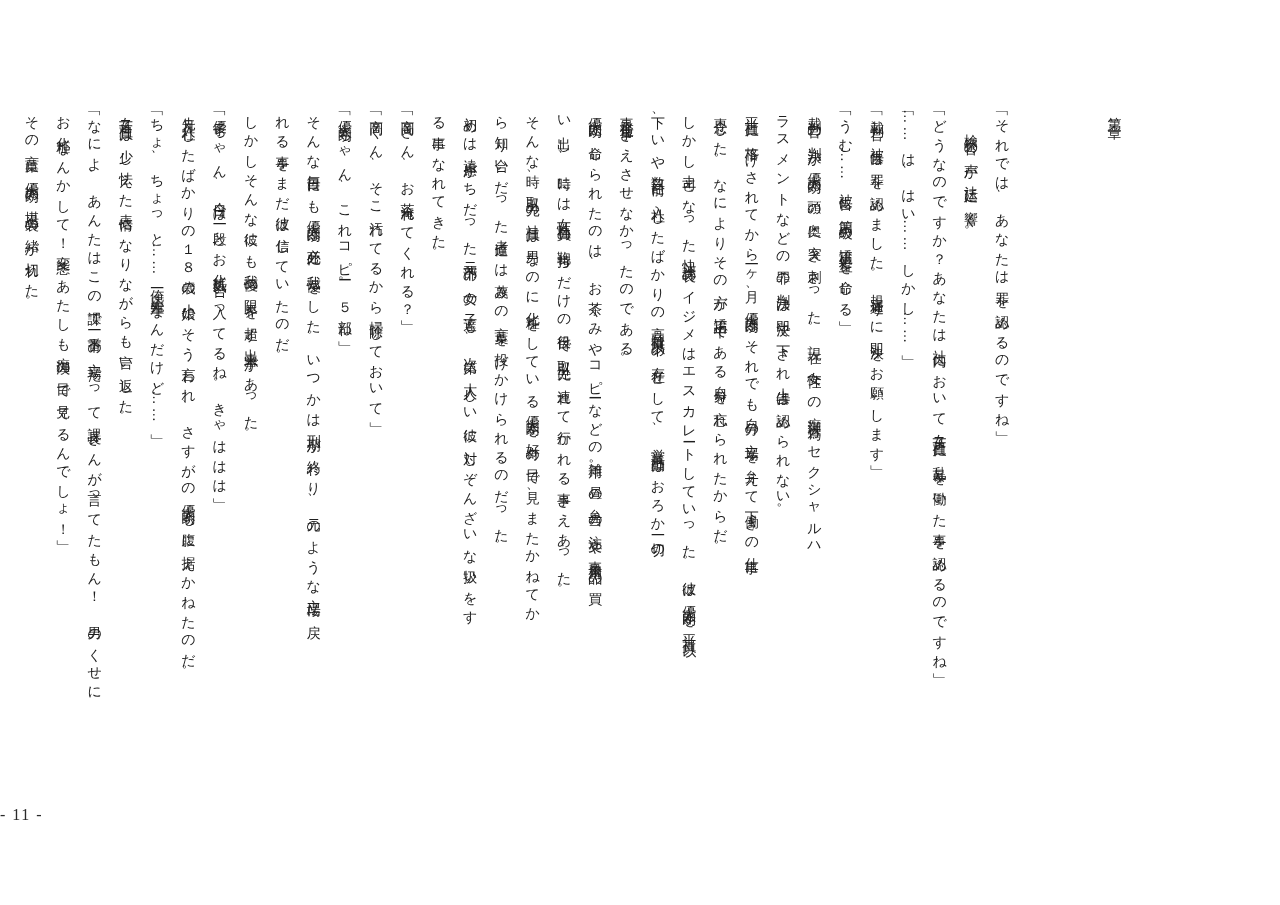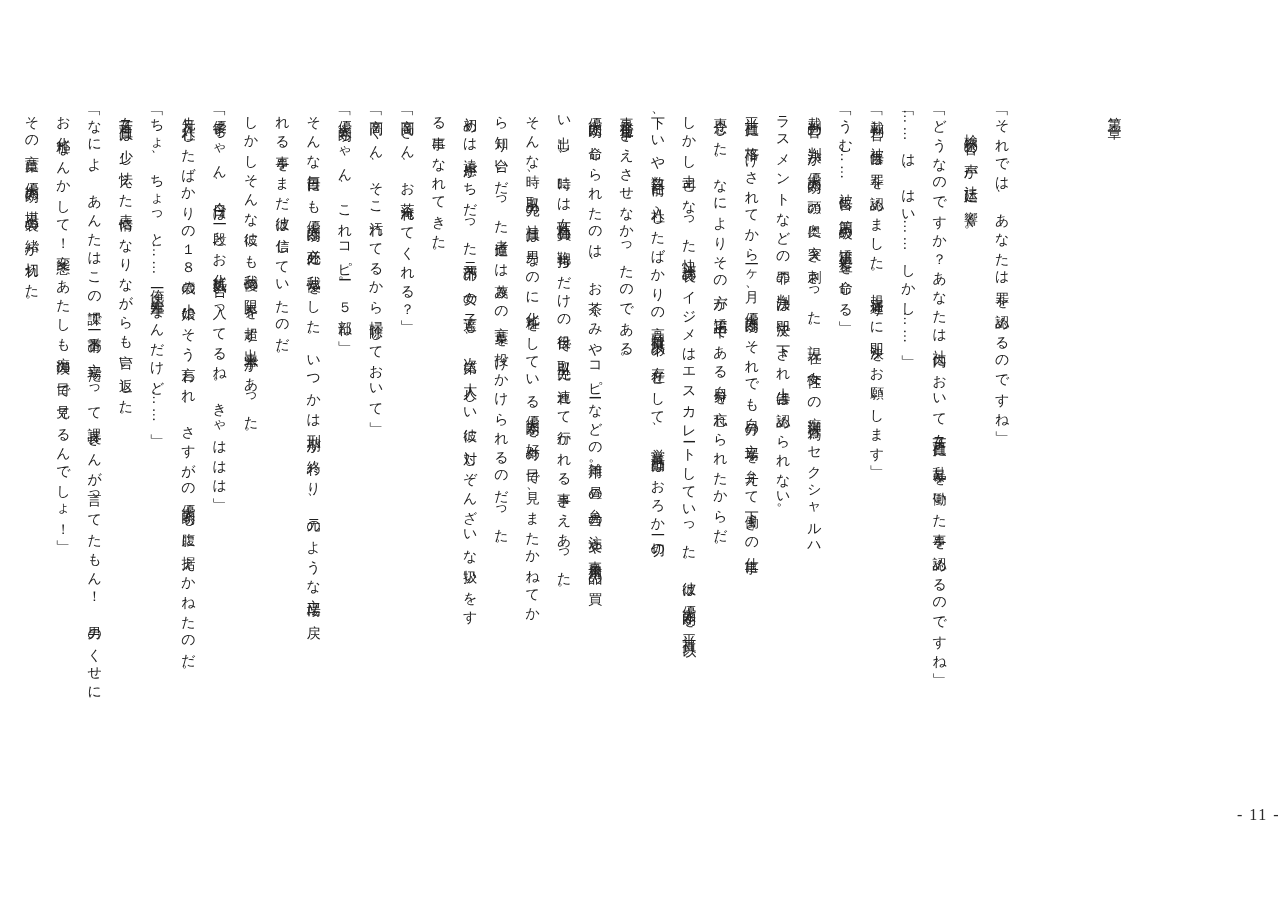--- a/index.html
+++ b/index.html
@@ -36,21 +36,21 @@
     letter-spacing: 4px;
   }
   .tline.indent {
     padding-top: 17.3px;
   }
   .page-number {
     position: absolute;
     top: 806px;
     left: 0;
     right: 0;
-    text-align: right;
+    text-align: left;
     font-size: 16px;
     letter-spacing: 1.5px;
     color: #2a2a2a;
   }
 </style>
 </head>
 <body>
 
 <div class="page">
   <div class="text-block">

